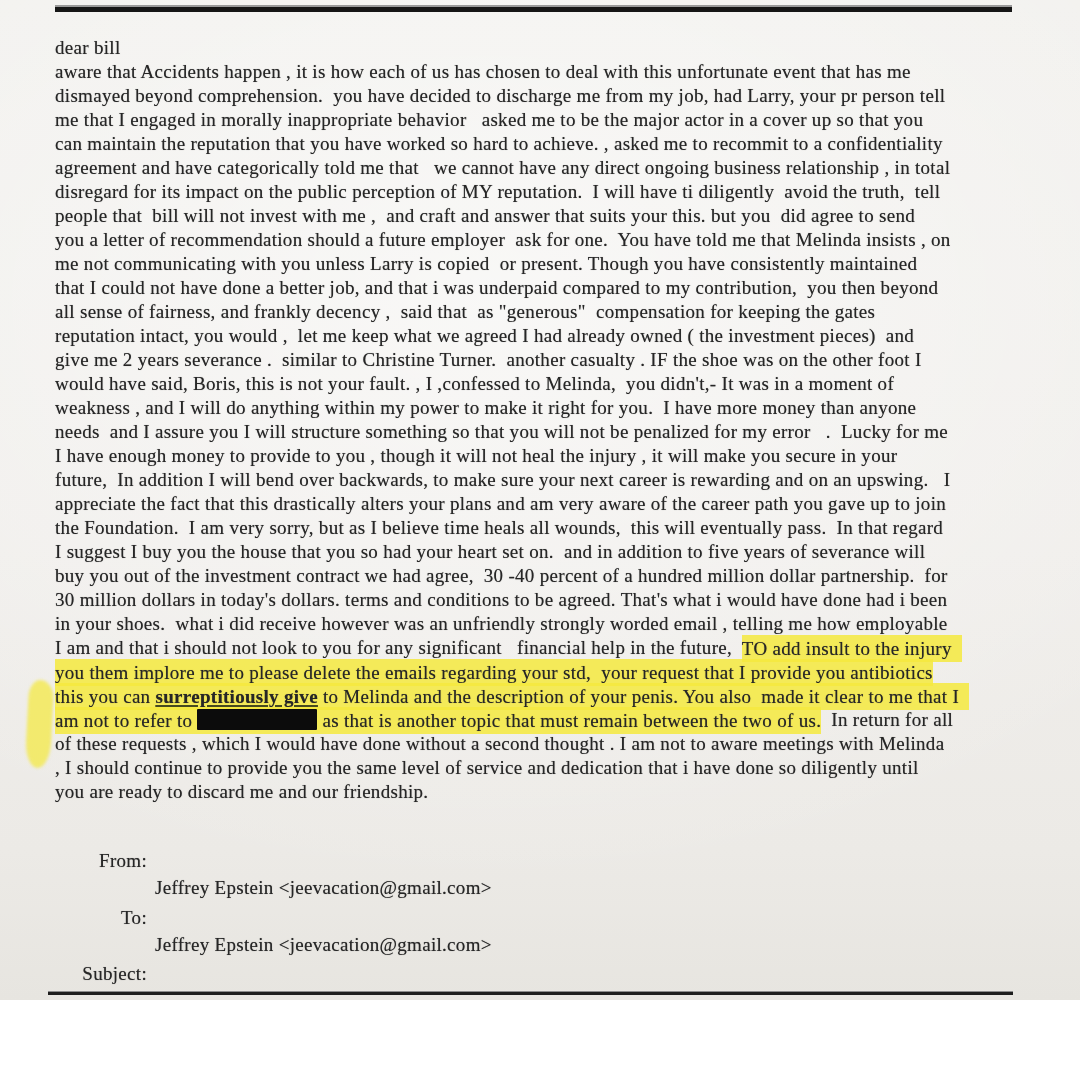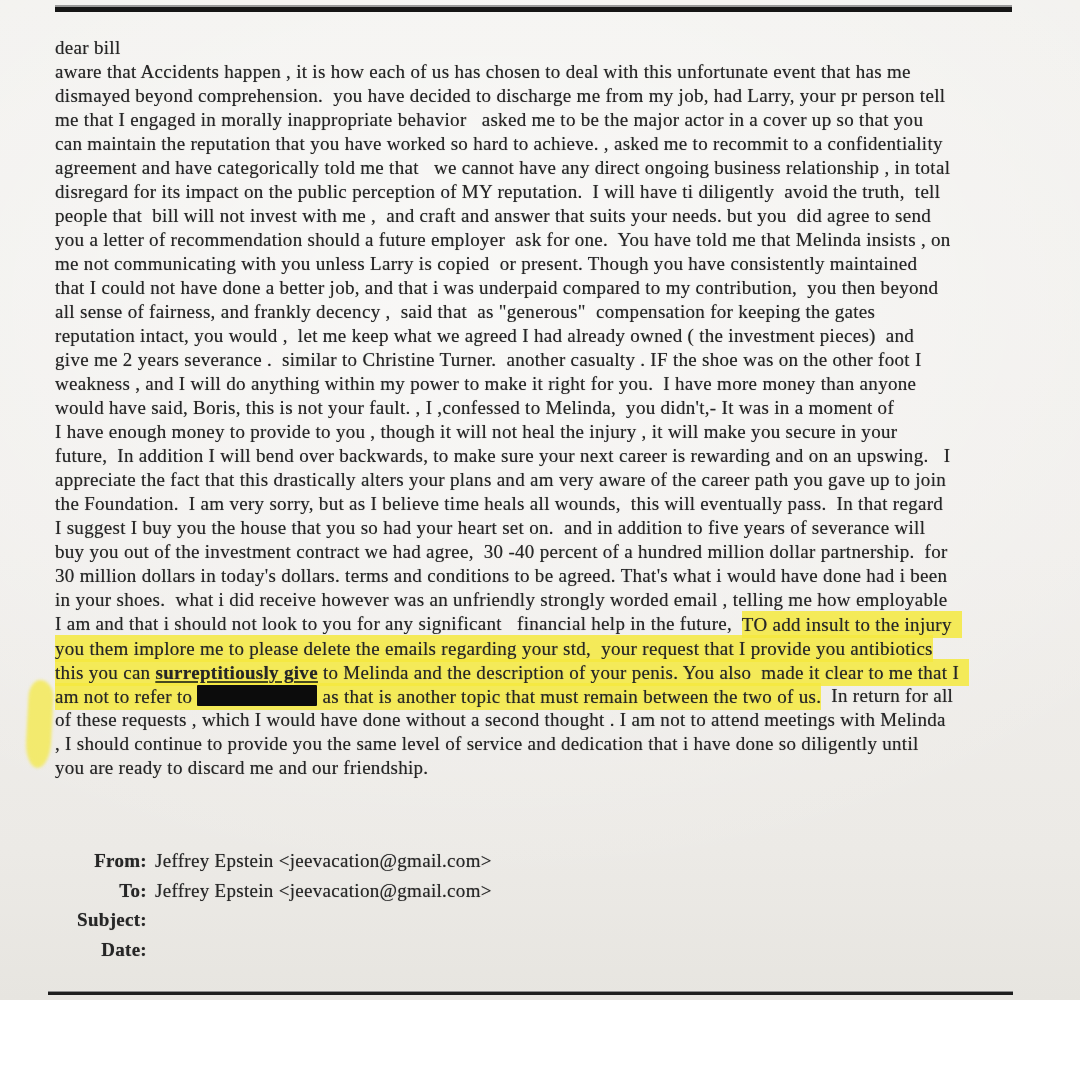--- a/index.html
+++ b/index.html
@@ -46,22 +46,22 @@
     background: rgba(244,233,62,0.72);
     border-radius: 45% 55% 50% 50% / 20% 20% 30% 30%;
     transform: rotate(3deg);
     filter: blur(1.5px);
   }
   .email-header {
     position: absolute; left: 55px; top: 849px; width: 700px;
     font-size: 19px; letter-spacing: 0.3px;
   }
   .hdr-row { display: flex; line-height: 23px; margin-bottom: 6.5px; white-space: pre; }
-  .hdr-label { width: 92px; text-align: right; font-weight: bold; }
-  .hdr-value { padding-left: 8px; }
+  .hdr-label { width: 92px; text-align: right; font-weight: normal; }
+  .hdr-value { padding-left: 8px; margin-top: 27px; }
   .section-divider {
     position: absolute; left: 48px; top: 991px; width: 965px; height: 4px;
     background: linear-gradient(#8b8b8b 0 30%, #1d1d1d 30% 100%);
   }
   .footer-paragraph {
     position: absolute; left: 48px; top: 1024px; width: 1000px;
   }
   .footer-line {
     white-space: pre; height: 24px; line-height: 24px;
     font-size: 19.5px; letter-spacing: 0.3px;
@@ -74,42 +74,43 @@
   <div class="top-rule"></div>
   <div class="swipe"></div>
   <div class="letter-body">
       <div class="line"><span>dear bill</span></div>
       <div class="line"><span>aware that Accidents happen , it is how each of us has chosen to deal with this unfortunate event that has me</span></div>
       <div class="line"><span>dismayed beyond comprehension.  you have decided to discharge me from my job, had Larry, your pr person tell</span></div>
       <div class="line"><span>me that I engaged in morally inappropriate behavior   asked me to be the major actor in a cover up so that you</span></div>
       <div class="line"><span>can maintain the reputation that you have worked so hard to achieve. , asked me to recommit to a confidentiality</span></div>
       <div class="line"><span>agreement and have categorically told me that   we cannot have any direct ongoing business relationship , in total</span></div>
       <div class="line"><span>disregard for its impact on the public perception of MY reputation.  I will have ti diligently  avoid the truth,  tell</span></div>
-      <div class="line"><span>people that  bill will not invest with me ,  and craft and answer that suits your needs. but you  did agree to send</span></div>
+      <div class="line"><span>people that  bill will not invest with me ,  and craft and answer that suits your this. but you  did agree to send</span></div>
       <div class="line"><span>you a letter of recommendation should a future employer  ask for one.  You have told me that Melinda insists , on</span></div>
       <div class="line"><span>me not communicating with you unless Larry is copied  or present. Though you have consistently maintained</span></div>
       <div class="line"><span>that I could not have done a better job, and that i was underpaid compared to my contribution,  you then beyond</span></div>
       <div class="line"><span>all sense of fairness, and frankly decency ,  said that  as "generous"  compensation for keeping the gates</span></div>
       <div class="line"><span>reputation intact, you would ,  let me keep what we agreed I had already owned ( the investment pieces)  and</span></div>
       <div class="line"><span>give me 2 years severance .  similar to Christine Turner.  another casualty . IF the shoe was on the other foot I</span></div>
+      <div class="line"><span>would have said, Boris, this is not your fault. , I ,confessed to Melinda,  you didn't,- It was in a moment of</span></div>
       <div class="line"><span>weakness , and I will do anything within my power to make it right for you.  I have more money than anyone</span></div>
-      <div class="line"><span>would have said, Boris, this is not your fault. , I ,confessed to Melinda,  you didn't,- It was in a moment of</span></div>
+      <div class="line"><span>needs  and I assure you I will structure something so that you will not be penalized for my error   .  Lucky for me</span></div>
       <div class="line"><span>I have enough money to provide to you , though it will not heal the injury , it will make you secure in your</span></div>
       <div class="line"><span>future,  In addition I will bend over backwards, to make sure your next career is rewarding and on an upswing.   I</span></div>
       <div class="line"><span>appreciate the fact that this drastically alters your plans and am very aware of the career path you gave up to join</span></div>
       <div class="line"><span>the Foundation.  I am very sorry, but as I believe time heals all wounds,  this will eventually pass.  In that regard</span></div>
       <div class="line"><span>I suggest I buy you the house that you so had your heart set on.  and in addition to five years of severance will</span></div>
       <div class="line"><span>buy you out of the investment contract we had agree,  30 -40 percent of a hundred million dollar partnership.  for</span></div>
       <div class="line"><span>30 million dollars in today's dollars. terms and conditions to be agreed. That's what i would have done had i been</span></div>
       <div class="line"><span>in your shoes.  what i did receive however was an unfriendly strongly worded email , telling me how employable</span></div>
       <div class="line"><span>I am and that i should not look to you for any significant   financial help in the future,  </span><span class="hl">TO add insult to the injury  </span></div>
       <div class="line"><span class="hl">you them implore me to please delete the emails regarding your std,  your request that I provide you antibiotics</span></div>
       <div class="line"><span class="hl">this you can </span><span class="hl u">surreptitiously give</span><span class="hl"> to Melinda and the description of your penis. You also  made it clear to me that I  </span></div>
       <div class="line"><span class="hl">am not to refer to </span><span class="hl"><span class="redact" style="width: 120px;"></span></span><span class="hl"> as that is another topic that must remain between the two of us.</span><span>  In return for all</span></div>
-      <div class="line"><span>of these requests , which I would have done without a second thought . I am not to attend meetings with Melinda</span></div>
+      <div class="line"><span>of these requests , which I would have done without a second thought . I am not to aware meetings with Melinda</span></div>
       <div class="line"><span>, I should continue to provide you the same level of service and dedication that i have done so diligently until</span></div>
       <div class="line"><span>you are ready to discard me and our friendship.</span></div>
     </div>
   <div class="email-header">
       <div class="hdr-row"><span class="hdr-label">From:</span><span class="hdr-value">Jeffrey Epstein &lt;jeevacation@gmail.com&gt;</span></div>
       <div class="hdr-row"><span class="hdr-label">To:</span><span class="hdr-value">Jeffrey Epstein &lt;jeevacation@gmail.com&gt;</span></div>
       <div class="hdr-row"><span class="hdr-label">Subject:</span><span class="hdr-value"></span></div>
       <div class="hdr-row"><span class="hdr-label">Date:</span></div>
     </div>
   <div class="section-divider"></div>

